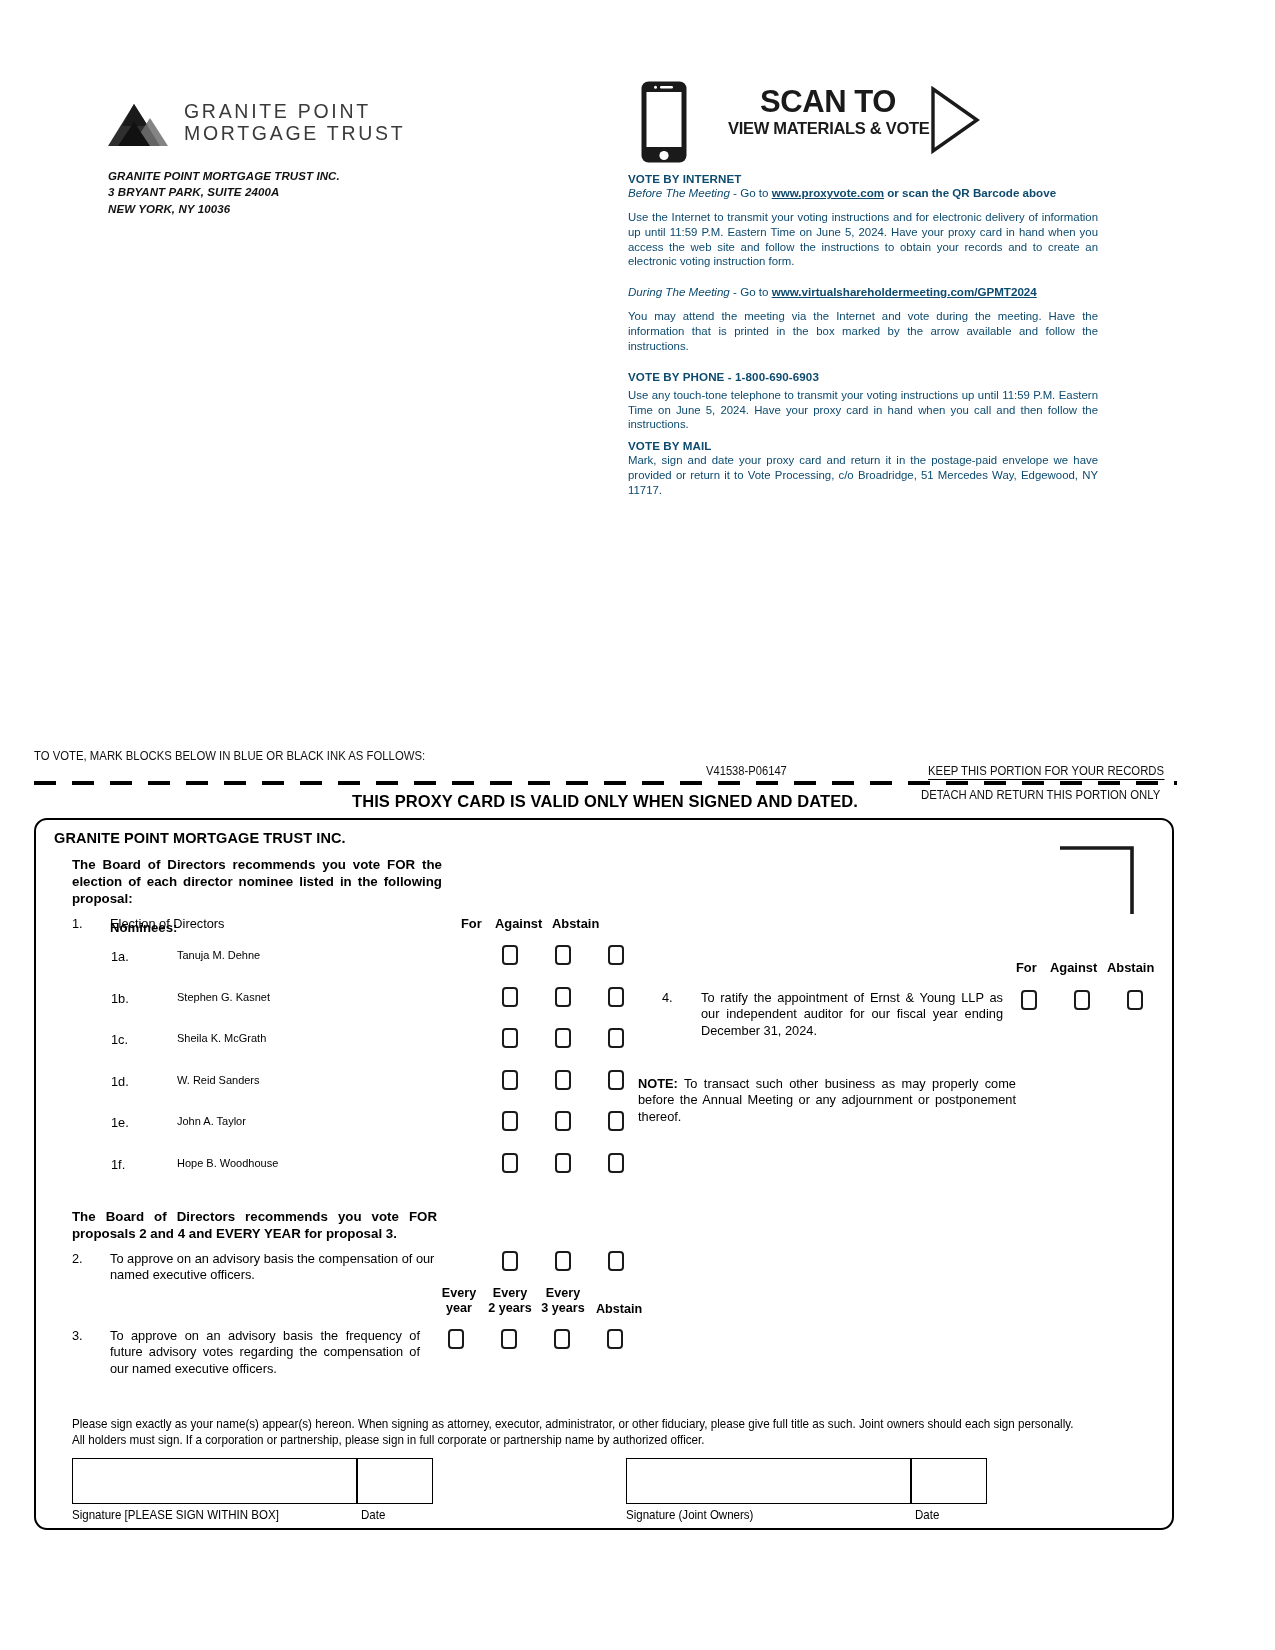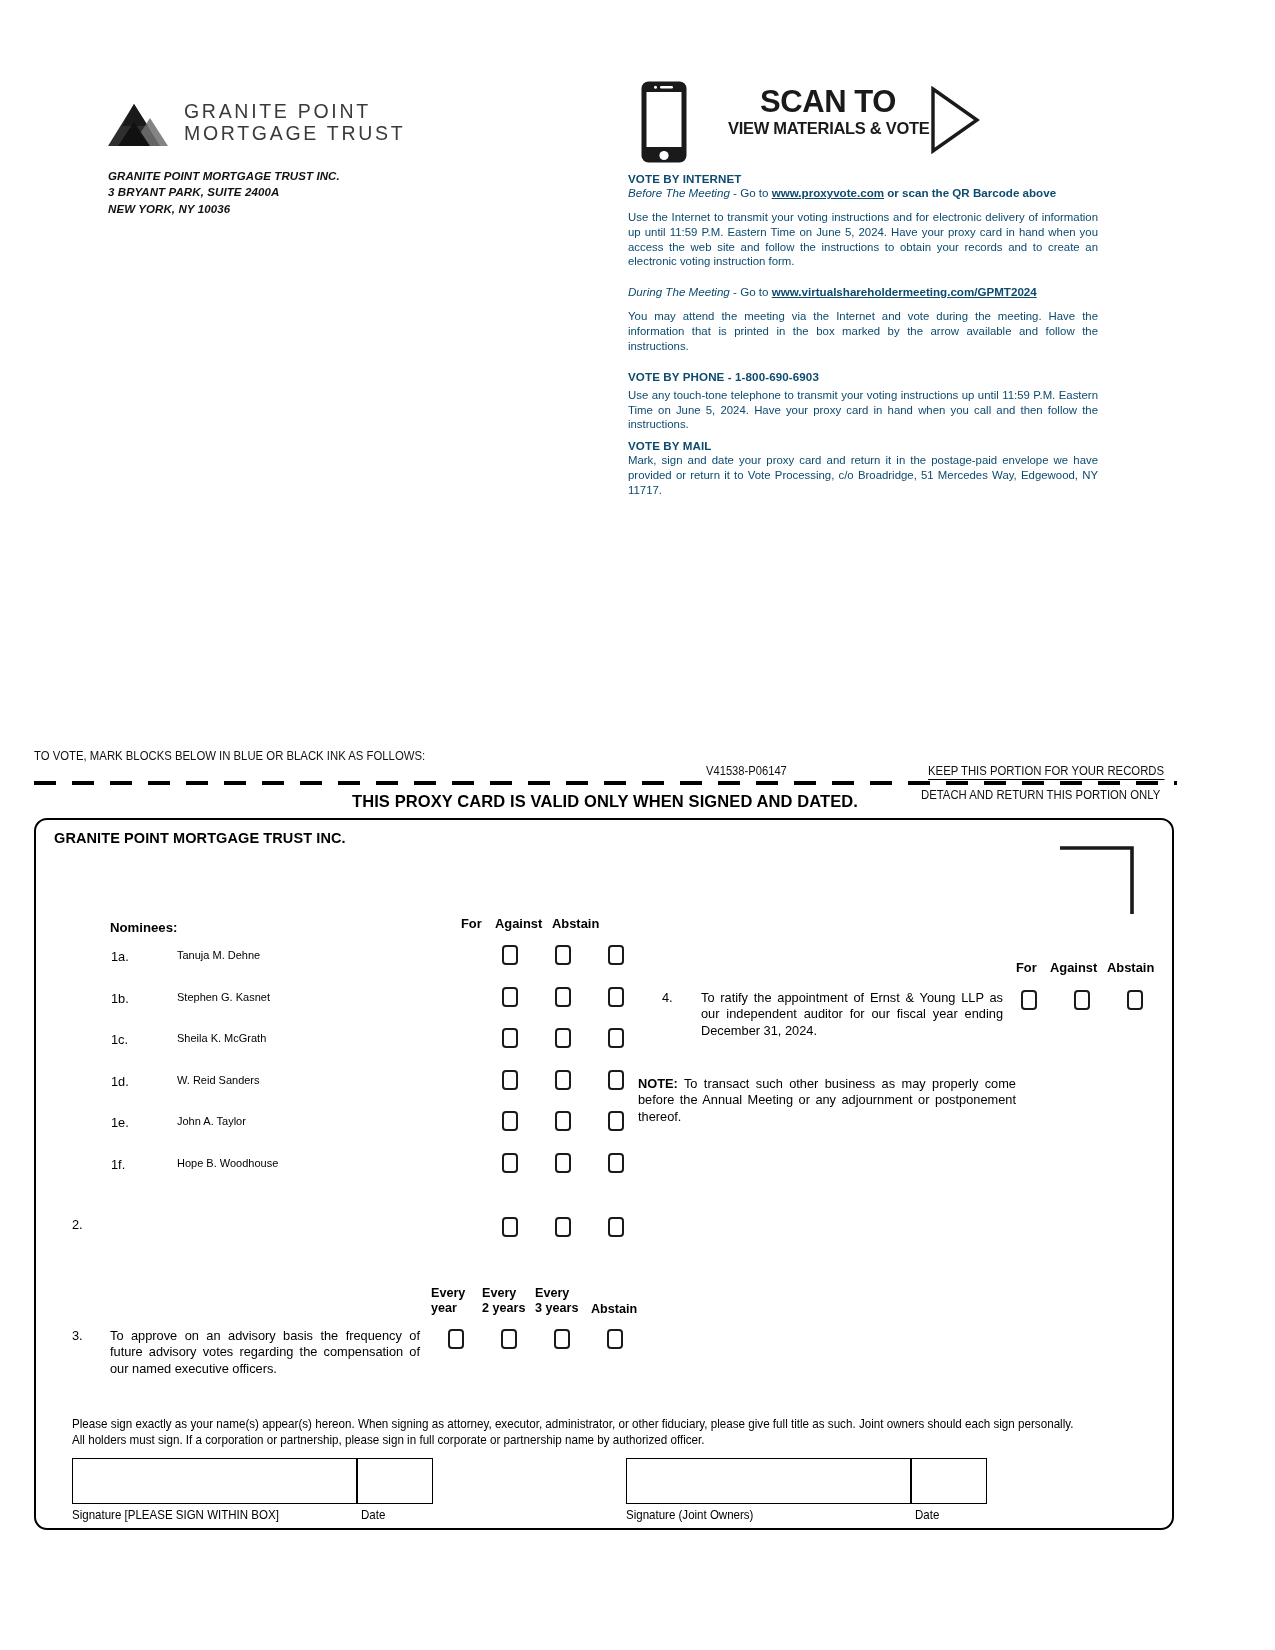--- a/index.html
+++ b/index.html
@@ -148,21 +148,21 @@
   .p2 { position:absolute; left:36px; top:388px; width:560px; }
   .p2-rec { font-size:13.3px; font-weight:bold; line-height:1.28; width:365px; text-align:justify; }
   .p2-row { position:relative; margin-top:9px; height:44px; }
   .p2-num { position:absolute; left:0px; top:0px; font-size:12.8px; }
   .p2-txt { position:absolute; left:38px; top:0px; width:340px; font-size:12.8px; line-height:1.27; }
   .p2-row .cb { position:absolute; top:0px; }
 
   
   .freq-hdrs { position:absolute; left:36px; top:466px; width:560px; height:36px; }
   .freq-h {
-    position:absolute; font-size:12.6px; font-weight:bold; 
+    position:absolute; font-size:12.6px; font-weight:bold; text-align:center;
     line-height:1.18; width:56px;
   }
   .fh1 { left:359px; }
   .fh2 { left:410px; }
   .fh3 { left:463px; }
   .fh4 { left:519px; top:16px; }
 
   
   .p3 { position:absolute; left:36px; top:508px; width:560px; }
   .p3-num { position:absolute; left:0; top:0; font-size:12.8px; }
@@ -291,20 +291,27 @@
 <div class="card">
 
   <span class="corner-mark">
     <svg width="76" height="70" viewBox="0 0 76 70">
       <path d="M2,2 H74 V68" fill="none" stroke="#1a1a1a" stroke-width="3.6"></path>
     </svg>
   </span>
 
   <div class="co-name">GRANITE POINT MORTGAGE TRUST INC.</div>
 
+  <div class="col-left">
+    <div class="rec-head">The Board of Directors recommends you vote FOR the election of each director nominee listed in the following proposal:</div>
+    <div class="prop-row">
+      <span class="prop-num">1.</span>
+      <span class="prop-txt">Election of Directors</span>
+    </div>
+  </div>
 
   <div class="nominees-lbl">Nominees:</div>
 
   <div class="colhdr ch1">For</div>
   <div class="colhdr ch2">Against</div>
   <div class="colhdr ch3">Abstain</div>
 
   <div class="nom-list">
     <div class="nom-row">
       <span class="nom-id">1a.</span>
@@ -344,22 +351,24 @@
     <div class="nom-row">
       <span class="nom-id">1f.</span>
       <span class="nom-name">Hope B. Woodhouse</span>
       <span class="cb boxcol-1"></span>
       <span class="cb boxcol-2"></span>
       <span class="cb boxcol-3"></span>
     </div>
   </div>
 
   <div class="p2">
+    <div class="p2-rec">The Board of Directors recommends you vote FOR proposals 2 and 4 and EVERY YEAR for proposal 3.</div>
     <div class="p2-row">
       <span class="p2-num">2.</span>
+      <span class="p2-txt">To approve on an advisory basis the compensation of our named executive officers.</span>
       <span class="cb boxcol-1" style="left:430px"></span>
       <span class="cb boxcol-2" style="left:483px"></span>
       <span class="cb boxcol-3" style="left:536px"></span>
     </div>
   </div>
 
   <div class="freq-hdrs">
     <div class="freq-h fh1">
       <span>Every</span><br>
       <span>year</span>

